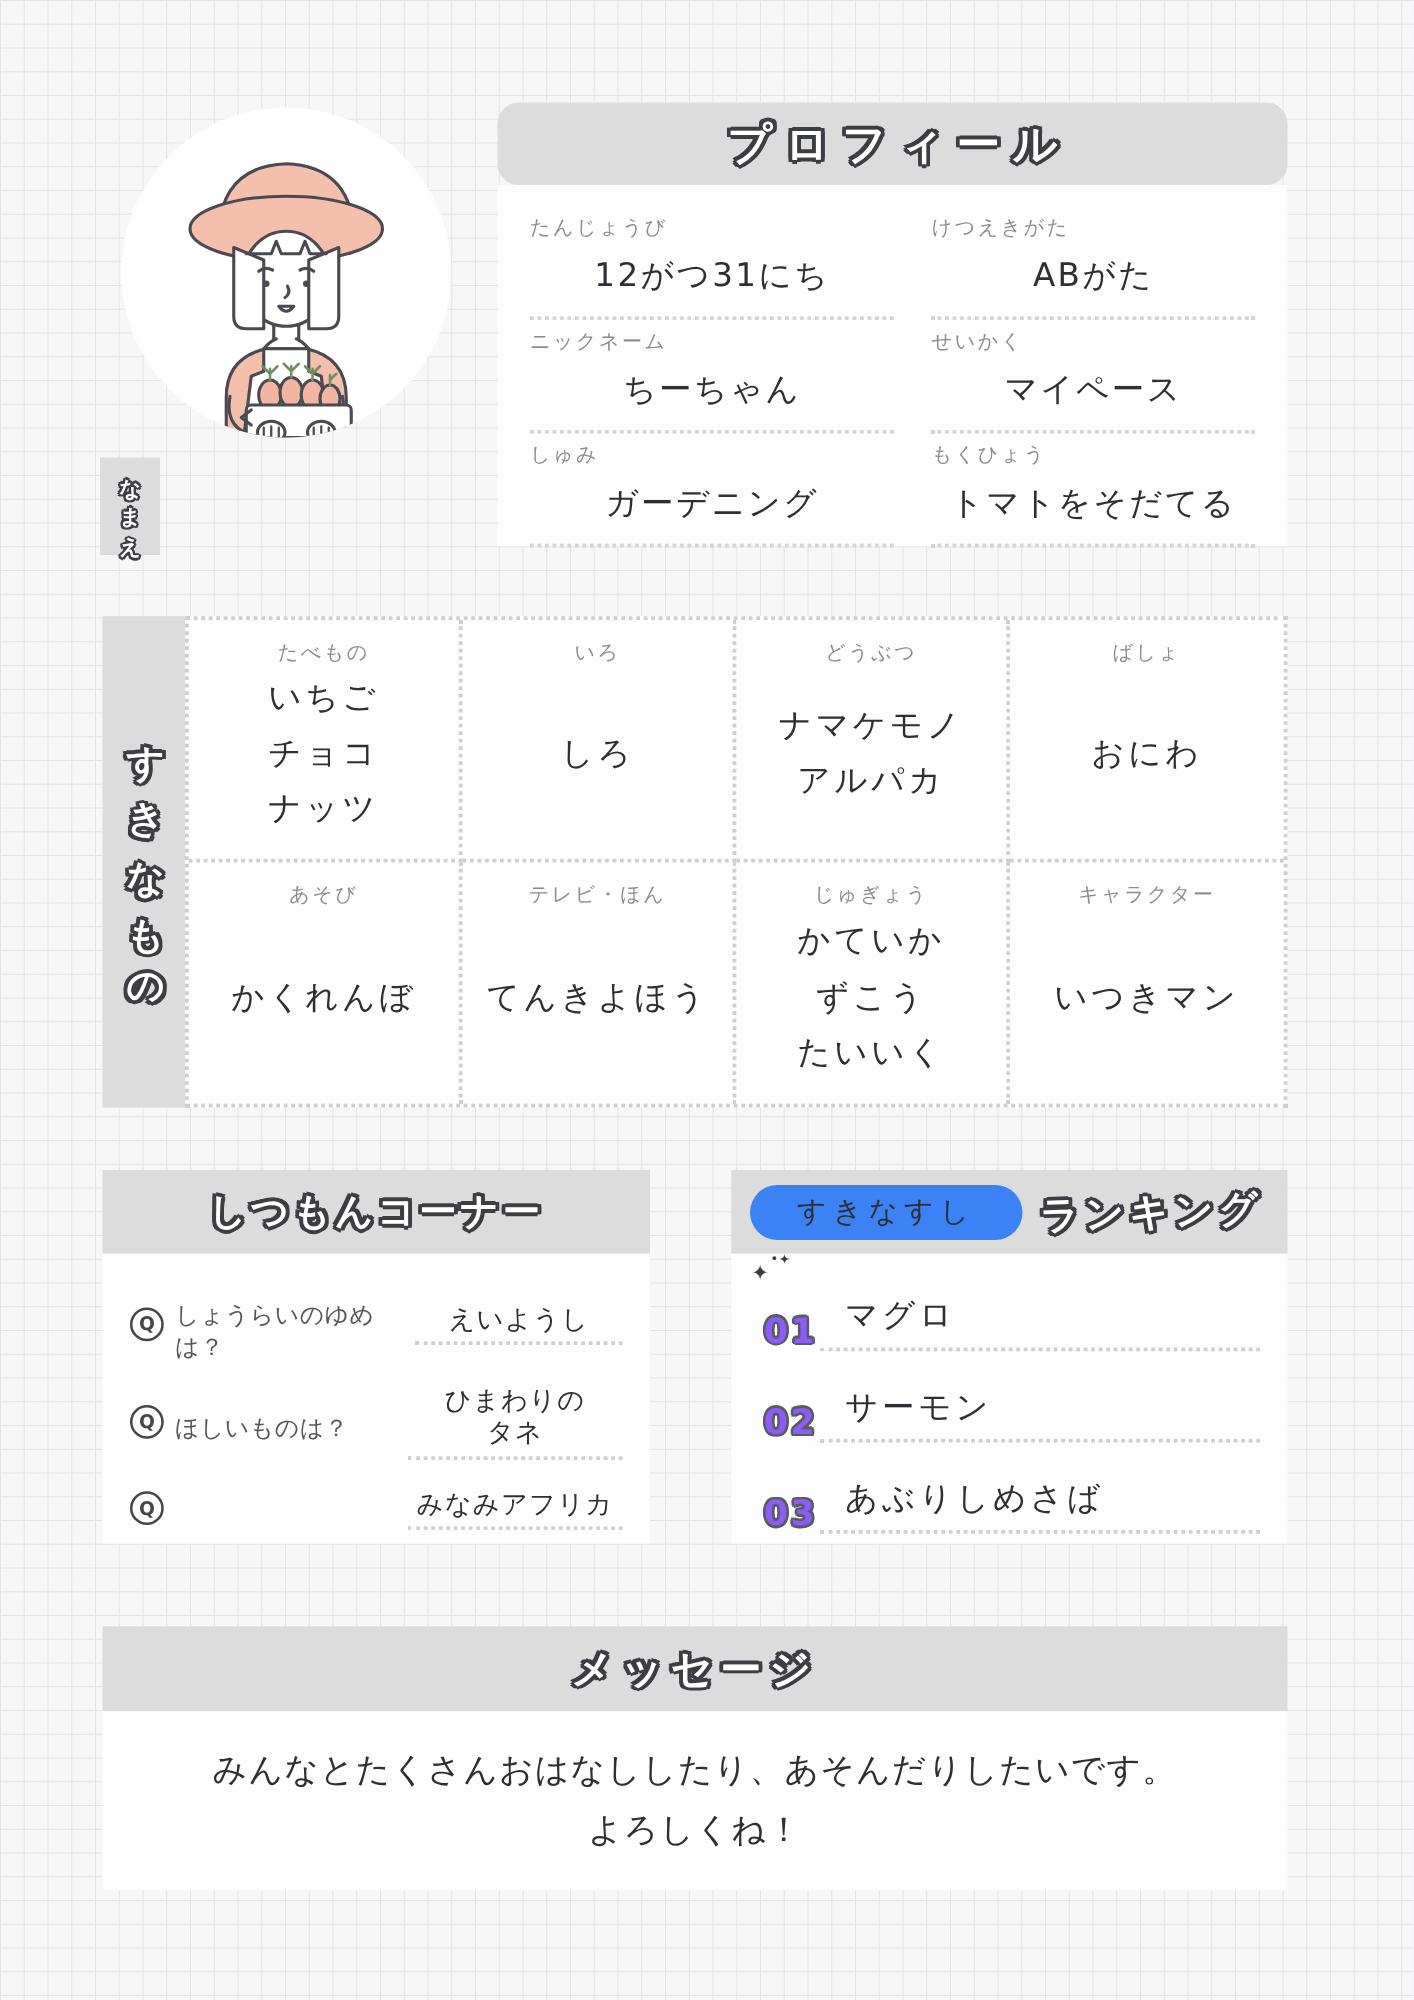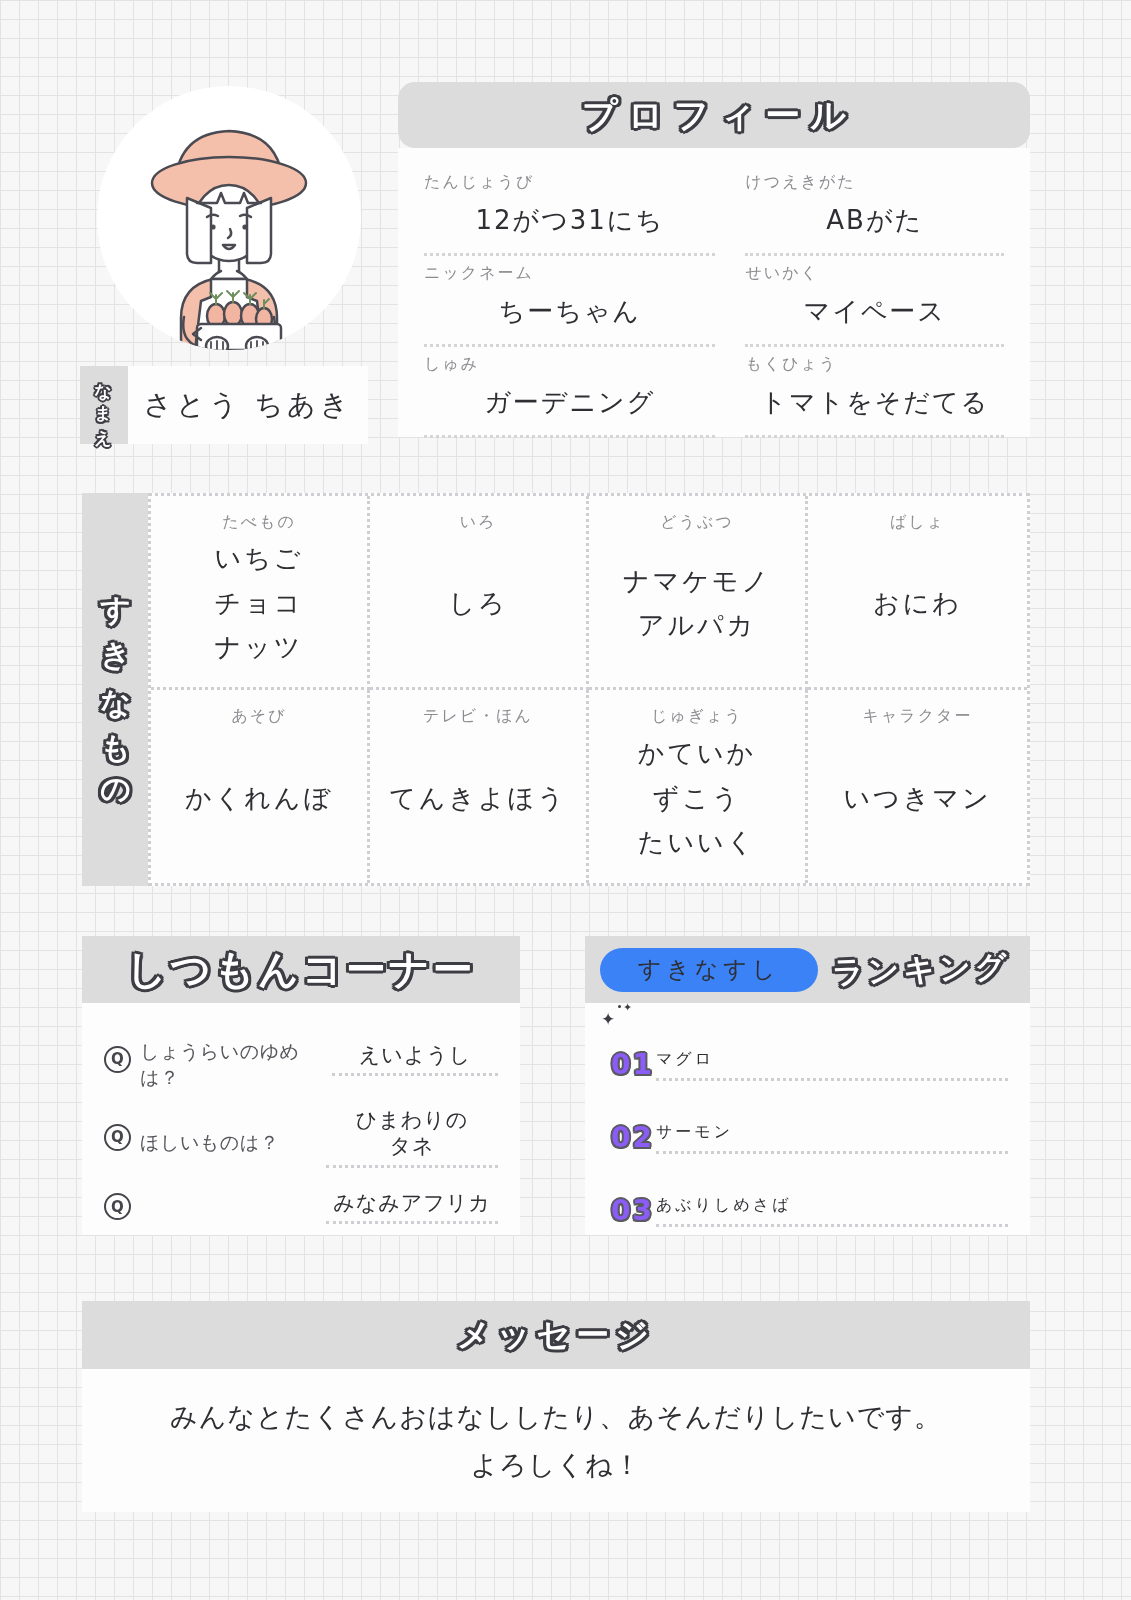--- a/index.html
+++ b/index.html
@@ -70,21 +70,21 @@
     display:grid; grid-template-columns:repeat(4,1fr); grid-template-rows:1fr 1fr;
   }
   .fav-cell { border-right:3px dotted #cfcfd3; border-bottom:3px dotted #cfcfd3; display:flex; flex-direction:column; align-items:center; padding-top:16px; }
   .fav-cell:nth-child(4n) { border-right:none; }
   .fav-cell:nth-child(n+5) { border-bottom:none; }
   .fav-value { flex:1; display:flex; align-items:center; justify-content:center; text-align:center; font-size:26px; line-height:1.7; letter-spacing:3px; padding-bottom:14px; }
 
   
   .questions { position:absolute; left:82px; top:936px; width:438px; height:299px; }
   .questions .bar { height:67px; }
-  .questions .bar .bubble { font-size:40px; letter-spacing:3px; }
+  .questions .bar .bubble { font-size:30px; letter-spacing:3px; }
   .q-body { background:#fdfdfd; height:232px; padding:24px 22px 0 22px; }
   .q-row { display:flex; align-items:center; margin-bottom:16px; }
   .q-icon {
     width:27px; height:27px; border:2.5px solid #45454c; border-radius:50%;
     color:#45454c; font-size:15px; font-weight:700;
     display:inline-flex; align-items:center; justify-content:center; flex:none;
   }
   .q-text { font-size:19px; color:#55555b; margin-left:9px; letter-spacing:0.5px;margin-top:12px; }
   .q-answer {
     margin-left:auto; width:172px; text-align:center; font-size:21px; line-height:1.25;
@@ -100,21 +100,21 @@
   .rank-body { background:#fdfdfd; height:232px; padding:22px 22px 0 20px; }
   .rank-row { display:flex; align-items:flex-end; height:56px; margin-bottom:17px; position:relative; }
   .rank-num {
     color:#8b5cf6; font-weight:700; font-size:28px; letter-spacing:2px; line-height:1;
     text-shadow:
       -2px 0 0 #5a5a61, 2px 0 0 #5a5a61, 0 -2px 0 #5a5a61, 0 2px 0 #5a5a61,
       -1.5px -1.5px 0 #5a5a61, 1.5px -1.5px 0 #5a5a61, -1.5px 1.5px 0 #5a5a61, 1.5px 1.5px 0 #5a5a61;
     padding:0 2px 2px 6px;
   }
   .rank-line { flex:1; border-bottom:3px dotted #cfcfd3; display:flex; align-items:flex-end; }
-  .rank-value { font-size:16px; letter-spacing:3px; padding-bottom:8px; }
+  .rank-value { font-size:26px; letter-spacing:3px; margin-left:20px; padding-bottom:8px; }
   .sparkle-a { position:absolute; left:-4px; top:-16px; font-size:17px; color:#3d3d44; }
   .sparkle-b { position:absolute; left:18px; top:-24px; font-size:11px; color:#3d3d44; }
   .sparkle-dot { position:absolute; left:13px; top:-20px; width:3px; height:3px; border-radius:50%; background:#3d3d44; }
 
   
   .message { position:absolute; left:82px; top:1301px; width:948px; height:211px; }
   .message .bar { height:68px; }
   .message .bar .bubble { font-size:33px; letter-spacing:6px; }
   .message-body {
     background:#fdfdfd; height:143px; display:flex; align-items:center; justify-content:center;
@@ -207,23 +207,20 @@
       <div class="field">
         <div class="field-label">もくひょう</div>
         <div class="field-value hand">トマトをそだてる</div>
       </div>
     </div>
   </section>
 
   <div class="nameplate">
     <div class="name-label-box">
       <span class="bubble sm vertical">なまえ</span>
-    </div>
-    <div class="name-value-box">
-      <span class="hand">さとう ちあき</span>
     </div>
   </div>
 
   <section class="favorites">
     <div class="fav-sidebar">
       <span class="bubble vertical">すきなもの</span>
     </div>
     <div class="fav-grid">
       <div class="fav-cell">
         <div class="field-label">たべもの</div>

